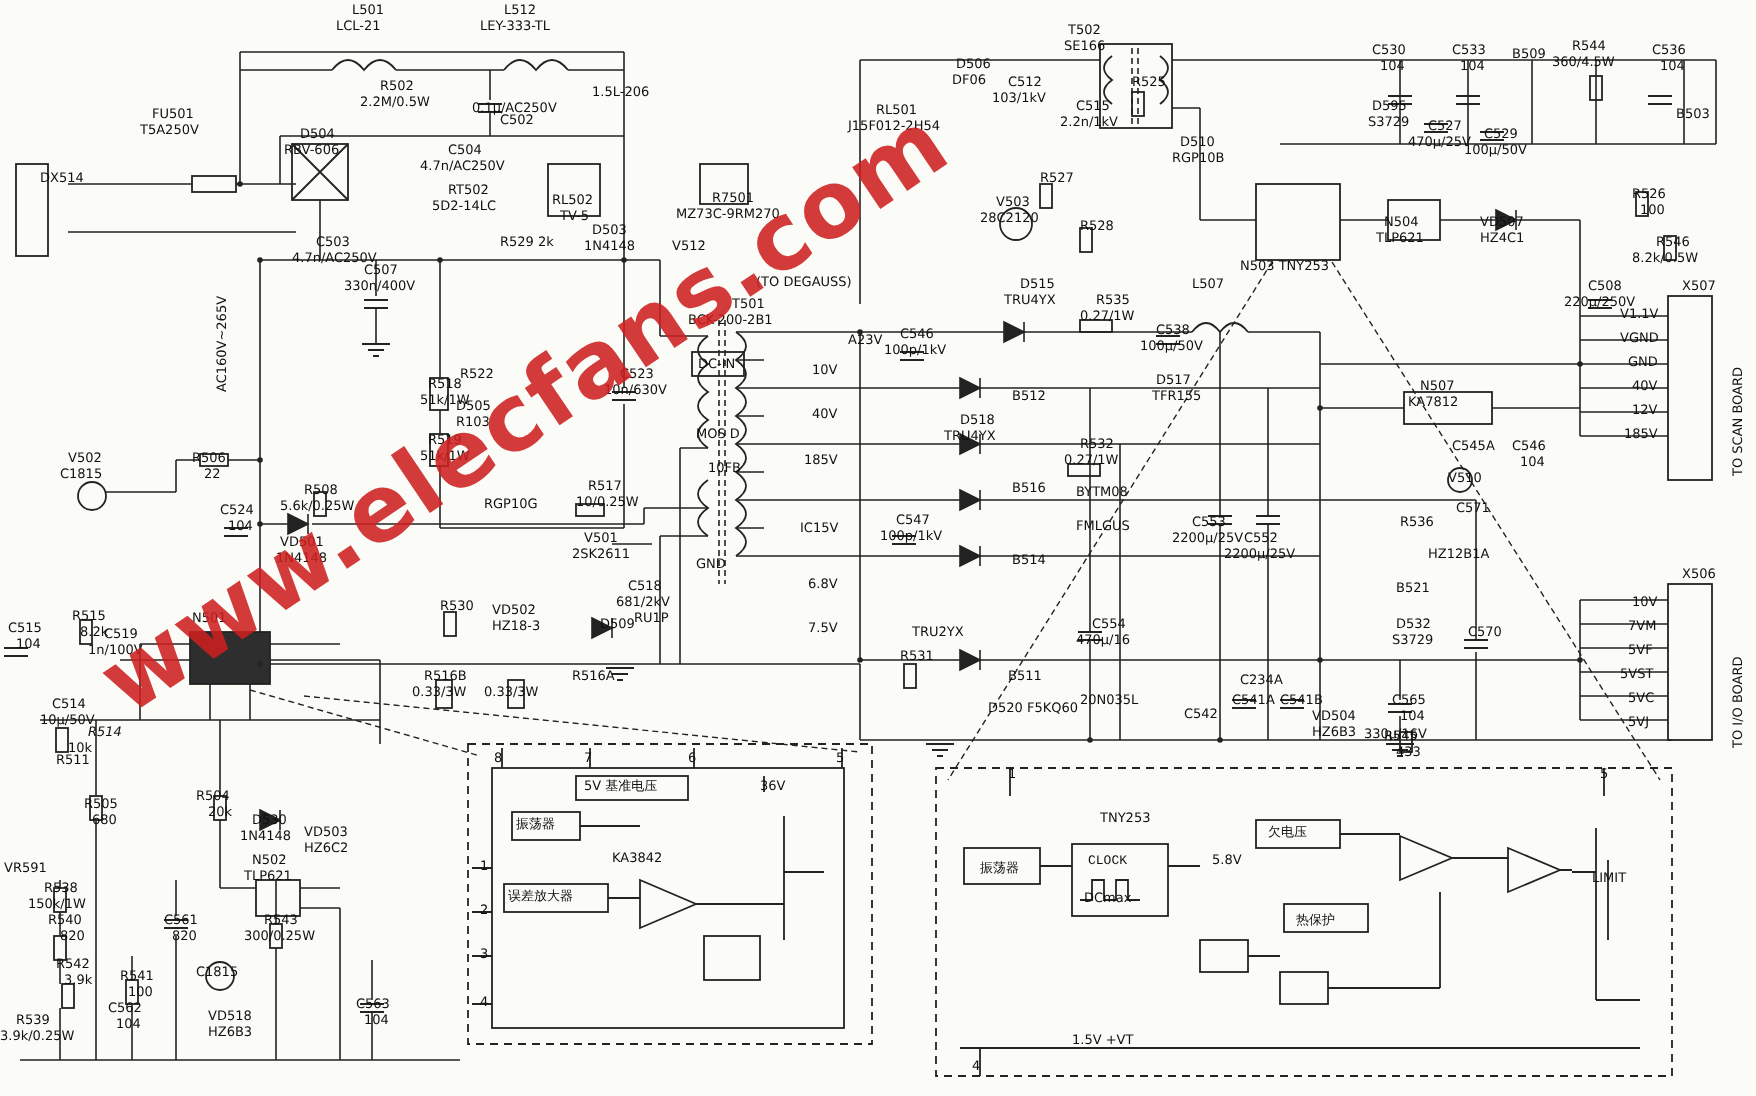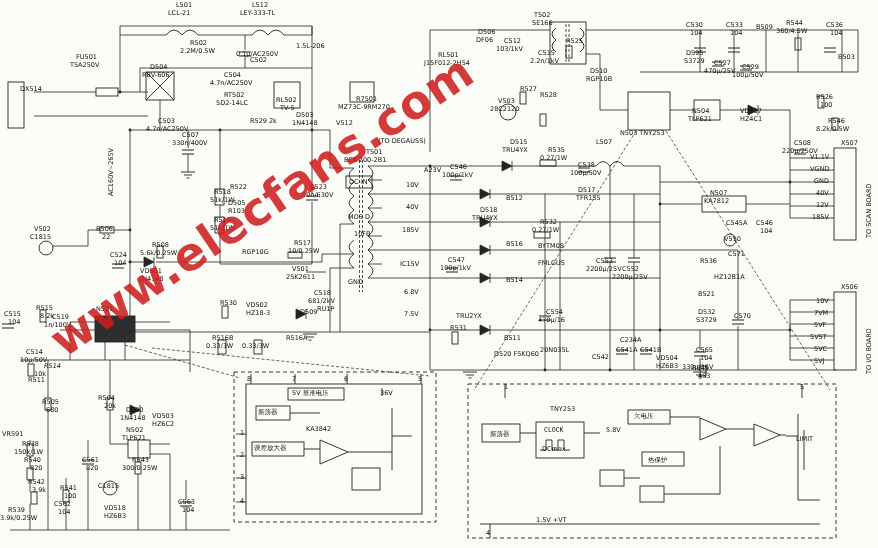--- a/index.html
+++ b/index.html
@@ -399,21 +399,21 @@
       <span class="lbl" style="left: 538px; top: 50px;">C515</span>
       <span class="lbl" style="left: 530px; top: 58px;">2.2n/1kV</span>
       <span class="lbl" style="left: 566px; top: 38px;">R525</span>
       <span class="lbl" style="left: 438px; top: 52px;">RL501</span>
       <span class="lbl" style="left: 424px; top: 60px;">J15F012-2H54</span>
       <span class="lbl" style="left: 590px; top: 68px;">D510</span>
       <span class="lbl" style="left: 586px; top: 76px;">RGP10B</span>
       <span class="lbl" style="left: 498px; top: 98px;">V503</span>
       <span class="lbl" style="left: 490px; top: 106px;">28C2120</span>
       <span class="lbl" style="left: 520px; top: 86px;">R527</span>
-      <span class="lbl" style="left: 540px; top: 92px;">R528</span>
+      <span class="lbl" style="left: 540px; top: 110px;">R528</span>
       <span class="lbl" style="left: 686px; top: 22px;">C530</span>
       <span class="lbl" style="left: 690px; top: 30px;">104</span>
       <span class="lbl" style="left: 726px; top: 22px;">C533</span>
       <span class="lbl" style="left: 730px; top: 30px;">104</span>
       <span class="lbl" style="left: 756px; top: 24px;">B509</span>
       <span class="lbl" style="left: 786px; top: 20px;">R544</span>
       <span class="lbl" style="left: 776px; top: 28px;">360/4.5W</span>
       <span class="lbl" style="left: 826px; top: 22px;">C536</span>
       <span class="lbl" style="left: 830px; top: 30px;">104</span>
       <span class="lbl" style="left: 686px; top: 50px;">D595</span>

